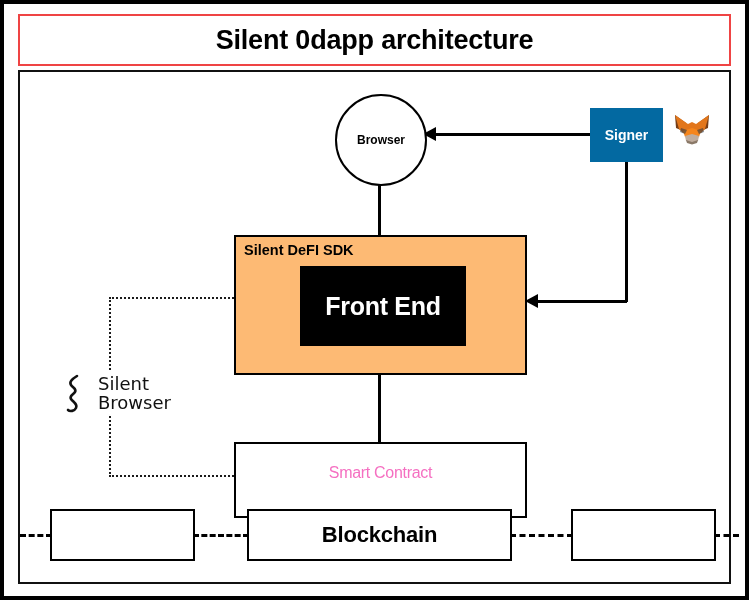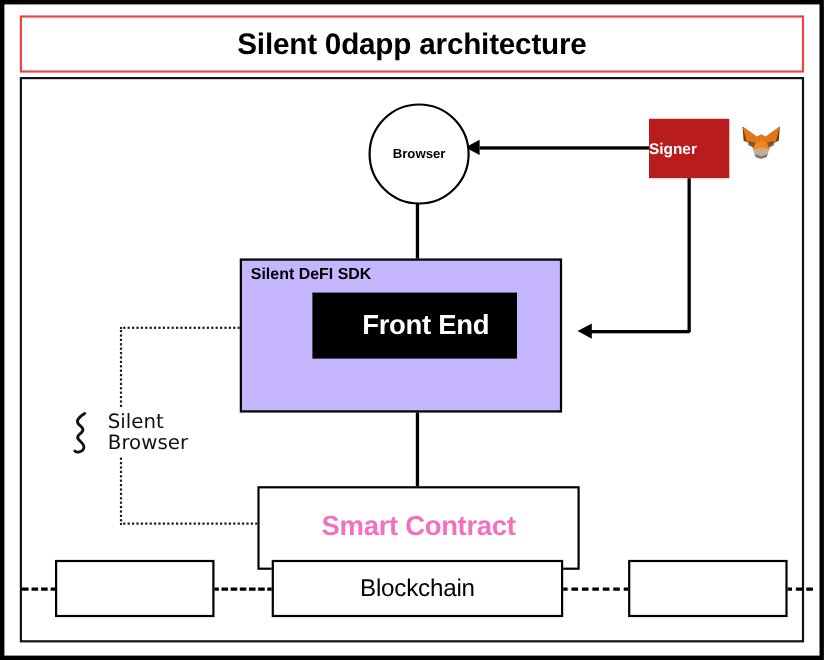--- a/index.html
+++ b/index.html
@@ -74,70 +74,70 @@
     font-weight: bold;
     color: #000000;
   }
 
   .signer-box {
     position: absolute;
     left: 586px;
     top: 104px;
     width: 73px;
     height: 54px;
-    background: #b91c1c;
-    display: flex;
-    align-items: center;
+    background: #0369a1;
+    display: flex;
+    align-items: center;
+    justify-content: center;
     z-index: 6;
   }
   .signer-label {
     font-size: 14px;
     font-weight: bold;
     color: #ffffff;
   }
 
   .fox-icon {
     position: absolute;
     left: 668px;
     top: 105px;
     width: 40px;
     height: 38px;
     z-index: 6;
   }
 
   .sdk-box {
     position: absolute;
-    left: 214px;
+    left: 230px;
     top: 231px;
     width: 293px;
     height: 140px;
     border: 2.5px solid #000000;
-    background: #c4b5fd;
+    background: #fdba74;
     box-sizing: border-box;
     z-index: 5;
   }
   .sdk-label {
     position: absolute;
     left: 8px;
     top: 5px;
     font-size: 14.5px;
     font-weight: bold;
     color: #000000;
   }
   .frontend-box {
     position: absolute;
     left: 64px;
     top: 29px;
     width: 166px;
-    height: 60px;
+    height: 80px;
     background: #000000;
     display: flex;
     align-items: center;
     justify-content: center;
-    padding-left: 20px;
   }
   .frontend-label {
     font-size: 25px;
     font-weight: bold;
     color: #ffffff;
     letter-spacing: -0.3px;
   }
 
   .smart-contract-box {
     position: absolute;
@@ -148,42 +148,42 @@
     border: 2.5px solid #000000;
     background: #ffffff;
     box-sizing: border-box;
     z-index: 4;
     display: flex;
     align-items: flex-start;
     justify-content: center;
     padding-top: 20px;
   }
   .smart-contract-label {
-    font-size: 25px;
-    font-weight: bold;
+    font-size: 16px;
+    font-weight: normal;
     letter-spacing: -0.3px;
   }
 
   .blockchain-box {
     position: absolute;
     left: 243px;
     top: 505px;
     width: 265px;
     height: 52px;
     border: 2.5px solid #000000;
     background: #ffffff;
     box-sizing: border-box;
     z-index: 7;
     display: flex;
     align-items: center;
     justify-content: center;
   }
   .blockchain-label {
     font-size: 22px;
-    font-weight: normal;
+    font-weight: bold;
     color: #000000;
     letter-spacing: -0.2px;
   }
 
   .side-box {
     position: absolute;
     top: 505px;
     width: 145px;
     height: 52px;
     border: 2.5px solid #000000;

